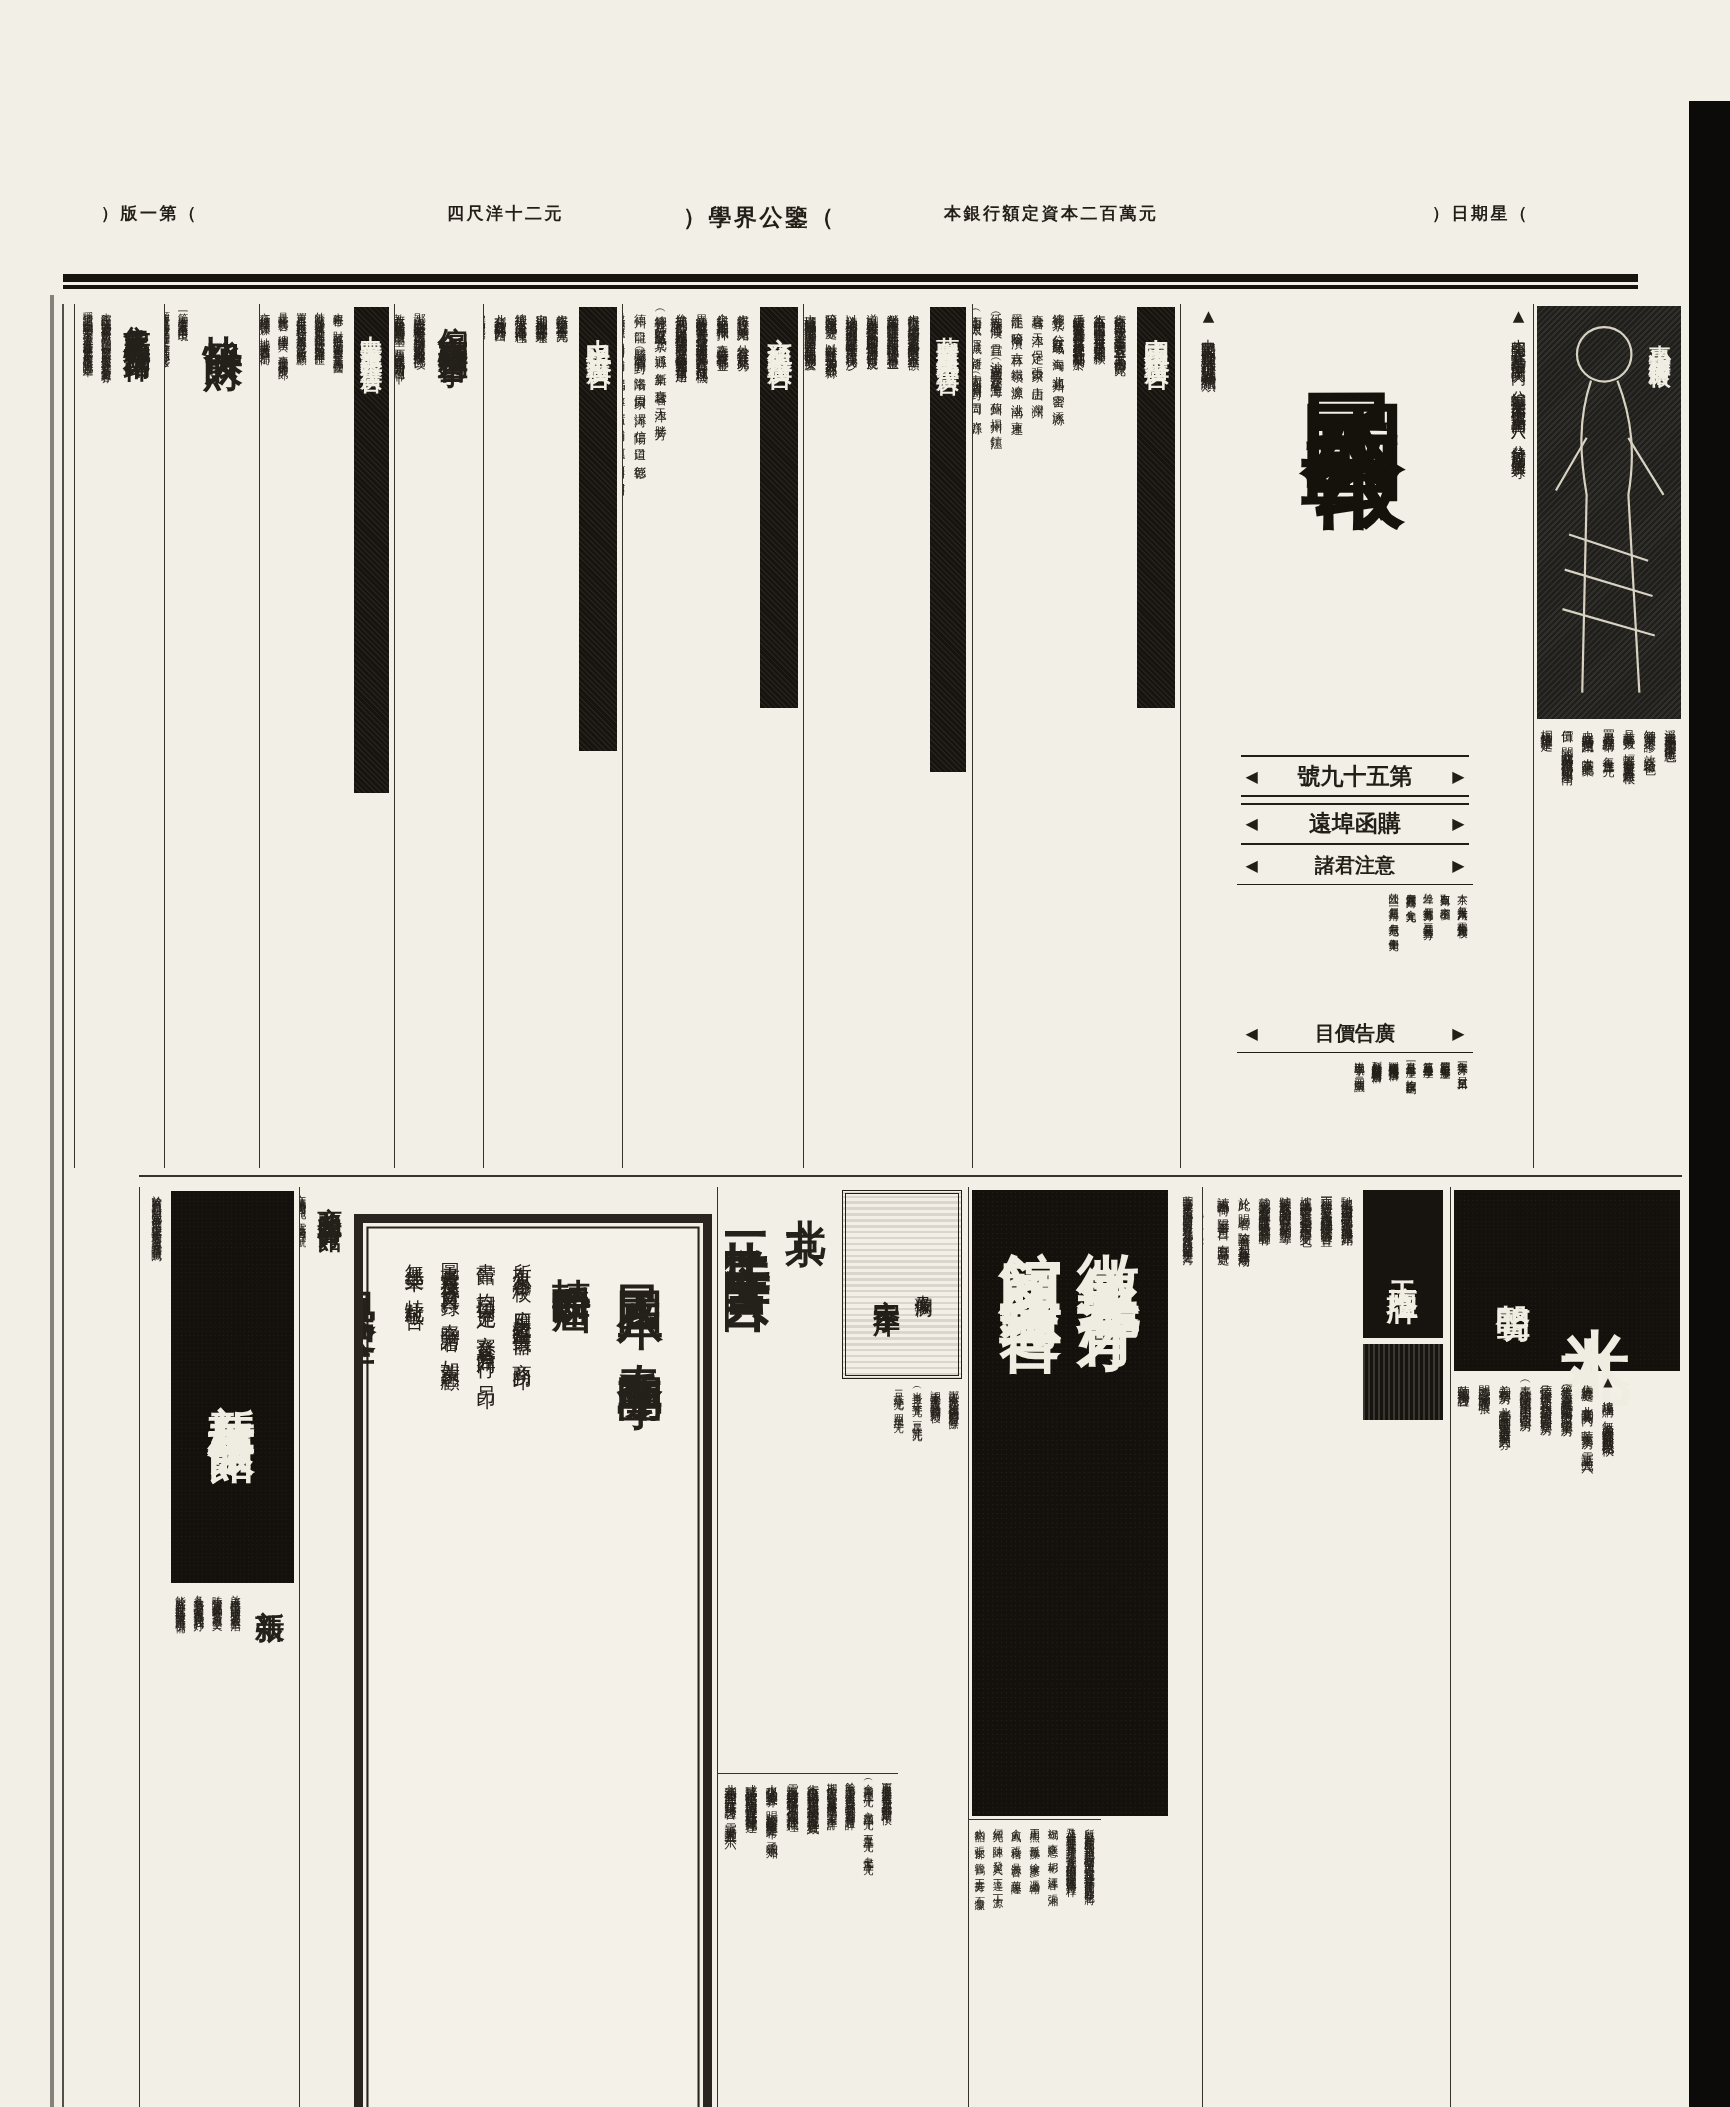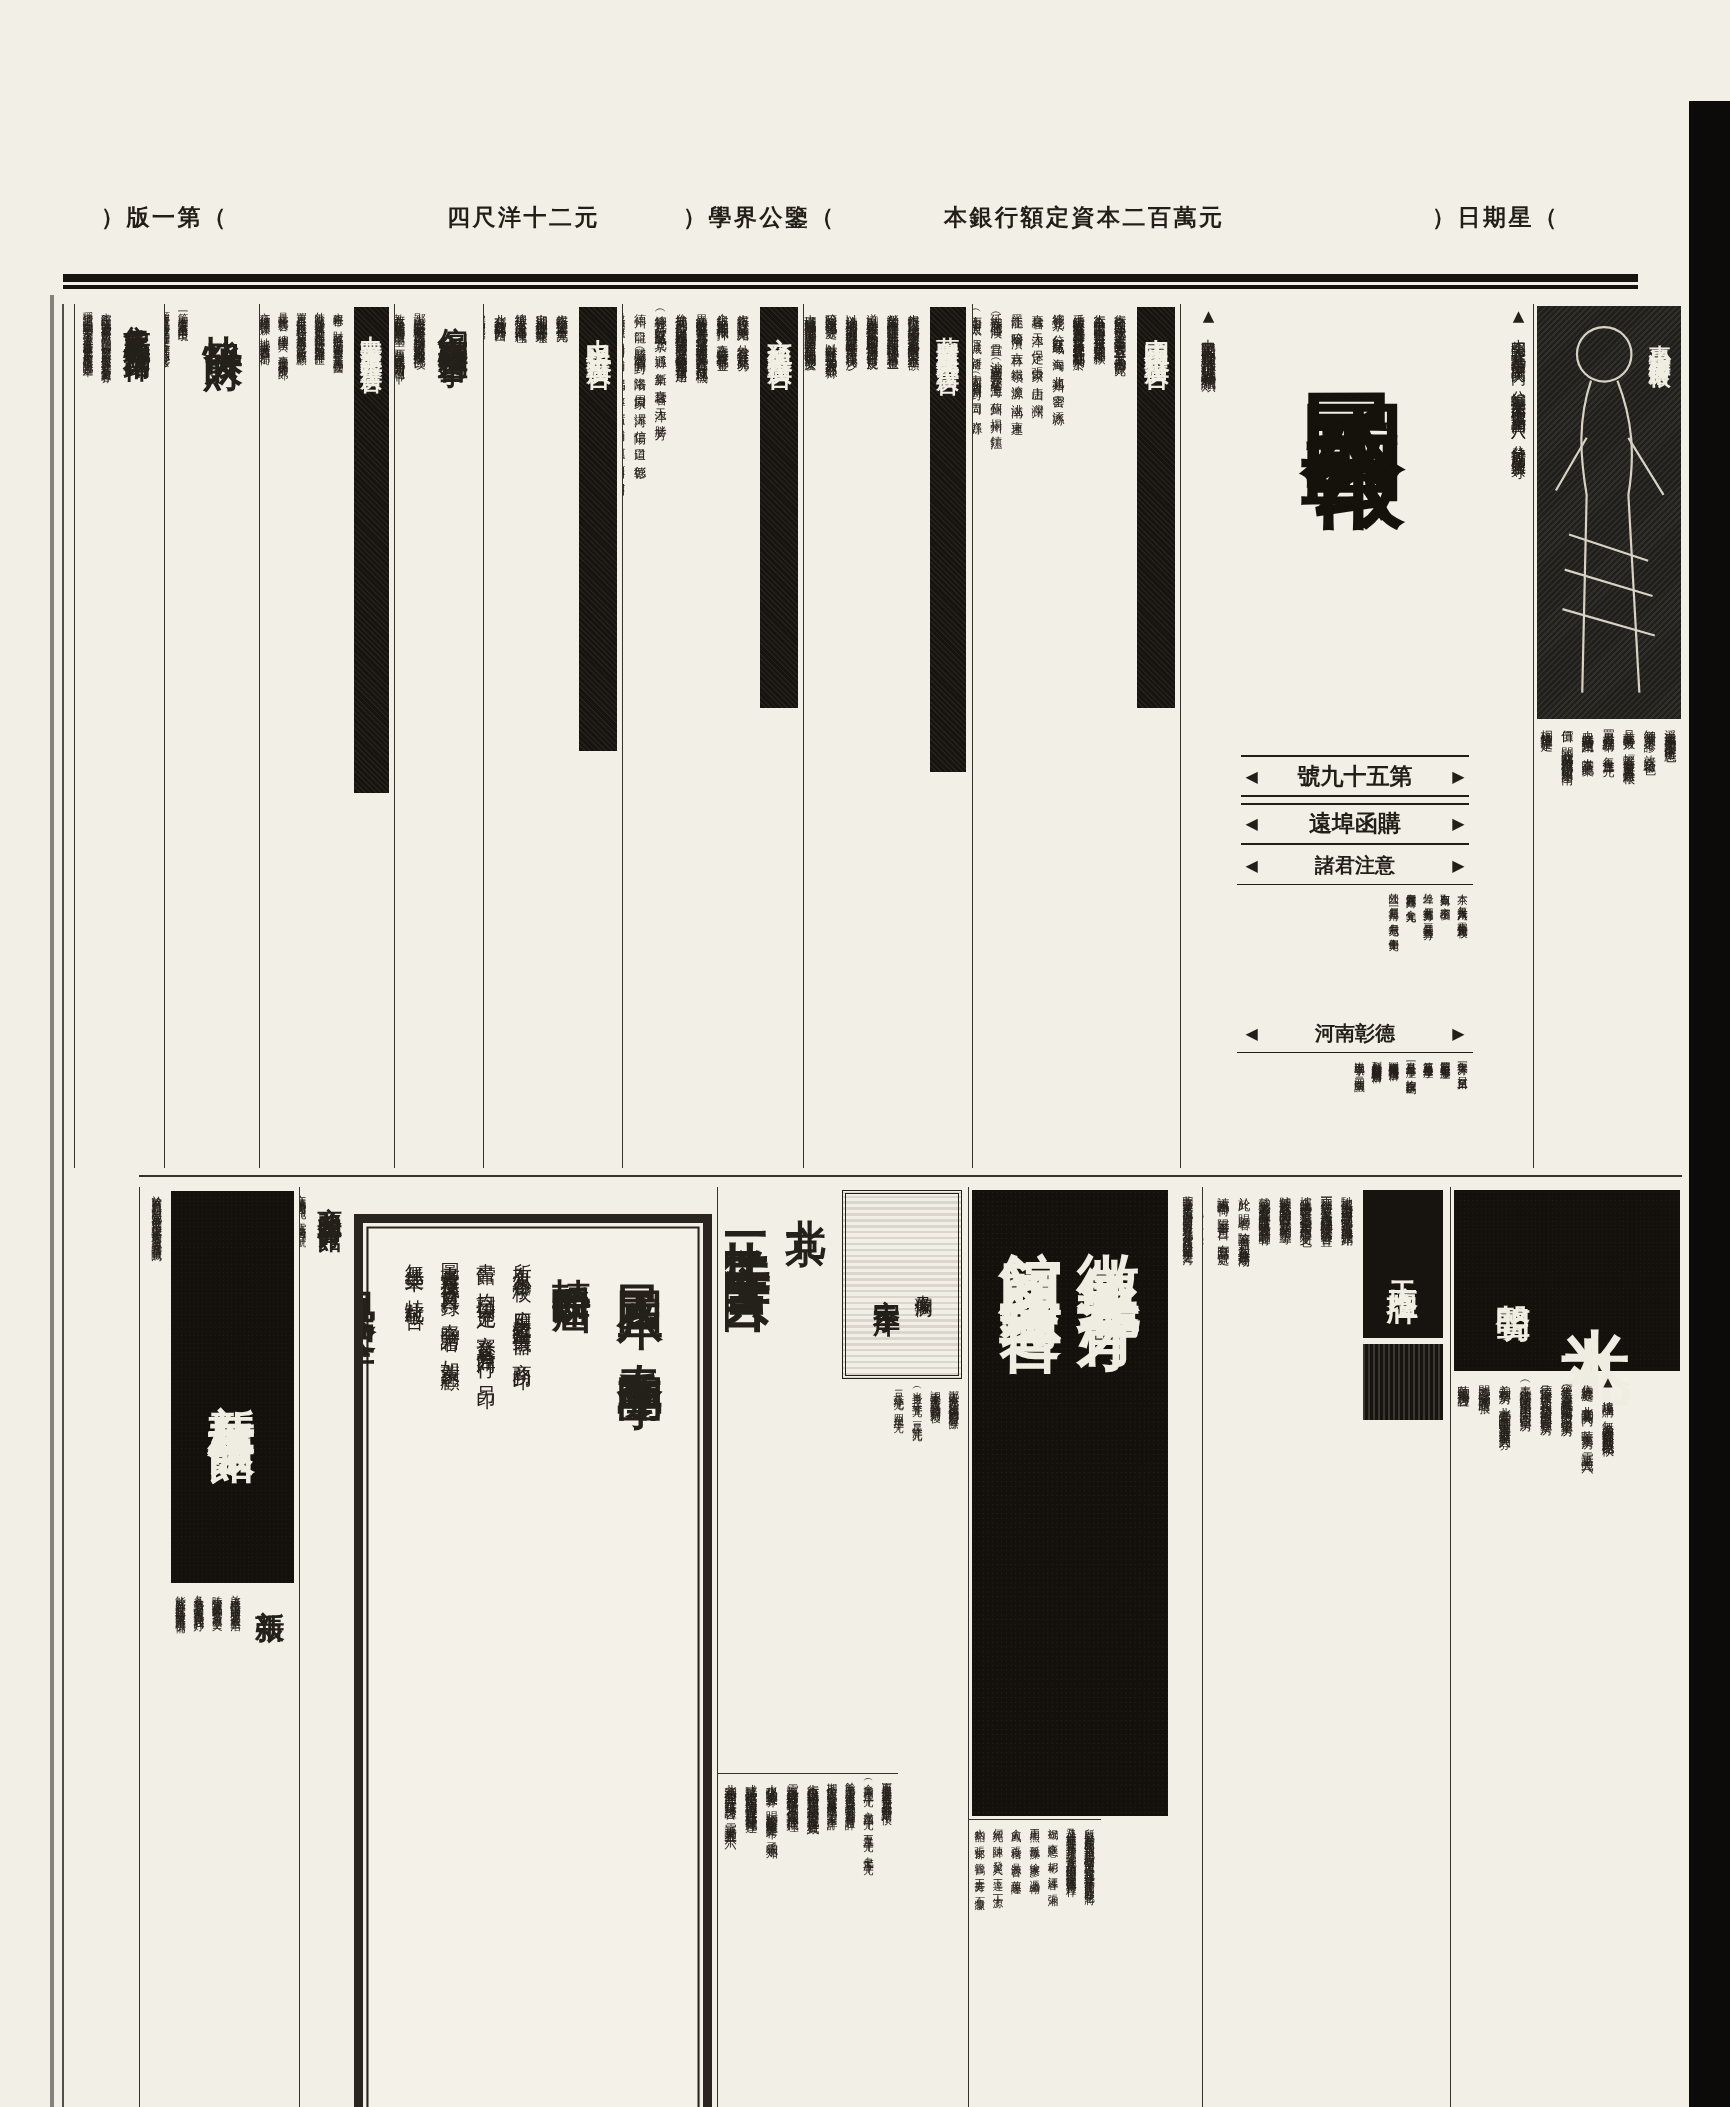--- a/index.html
+++ b/index.html
@@ -10,21 +10,21 @@
   .vwrap{writing-mode:vertical-rl;text-orientation:upright;height:100%;overflow:hidden;}
   .vcol{display:block;margin:0 3.8px;font-size:14px;line-height:1.38;letter-spacing:1.7px;color:#24201a;height:auto;}
   .vcol.small{font-size:12.2px;}
   .vcol.tiny{font-size:10.5px;}
   .blk{position:absolute;overflow:hidden;border-left:1.3px solid #37332c;}
   .blk.noleft{border-left:none;}
   .boxtitle{background:#17130e;color:#f1eee4;font-size:25px;font-weight:700;
             padding:11px 5px;margin:2.5px 1.7px 2.5px 8.4px;letter-spacing:5px;line-height:1.15;
             height:fit-content;background-image:repeating-linear-gradient(45deg,rgba(255,255,255,.06) 0 1.3px,transparent 1.3px 3.8px);}
   
-  .hitem{position:absolute;top:202px;font-size:23px;font-weight:700;letter-spacing:2.5px;white-space:nowrap;}
+  .hitem{position:absolute;top:202px;font-size:17px;font-weight:700;letter-spacing:2.5px;white-space:nowrap;}
   .hname{font-size:23px;}
   .rule2{position:absolute;left:63px;width:1575px;}
   .rule2 .a{height:7.6px;background:#17140f;}
   .rule2 .b{height:3.8px;background:transparent;}
   .rule2 .c{height:3.8px;background:#17140f;}
   
   #masthead{display:flex;flex-direction:row-reverse;justify-content:space-between;}
   .mast-side{font-size:15px;line-height:1.4;letter-spacing:2.1px;margin:2.5px 2.5px;}
   .mast-center{width:253px;writing-mode:horizontal-tb;display:flex;flex-direction:column;align-items:center;}
   .mast-title{writing-mode:vertical-rl;text-orientation:upright;font-size:105px;font-weight:700;
@@ -167,21 +167,21 @@
       </div>
       <div class="pblock" style="height:139px">
           <div class="vcol tiny">本京　每月大洋六角　零售每份銅元三枚</div>
           <div class="vcol tiny">自取五角　空函不復</div>
           <div class="vcol tiny">外埠　一個月七角五分　三個月二元二角五分</div>
           <div class="vcol tiny">六個月四元五角　全年九元</div>
           <div class="vcol tiny">外國　一個月一元二角　六個月七元　全年十四元</div>
         </div>
       <div class="phead">
         <span class="tri">◀</span>
-        <span>河南彰德</span>
+        <span>目價告廣</span>
         <span class="tri">▶</span>
       </div>
       <div class="pblock" style="height:126px">
           <div class="vcol tiny">每字大洋一分　日至第三日</div>
           <div class="vcol tiny">第四日至第七日每字五厘</div>
           <div class="vcol tiny">第八日至半月每字三厘</div>
           <div class="vcol tiny">半月至一月每字二厘　均按百字起碼</div>
           <div class="vcol tiny">圖樣商標位置均按棧費加倍</div>
           <div class="vcol tiny">列登先付若登在封面騎縫刊資加倍</div>
           <div class="vcol tiny">以上均五號字　二三四號面議</div>

